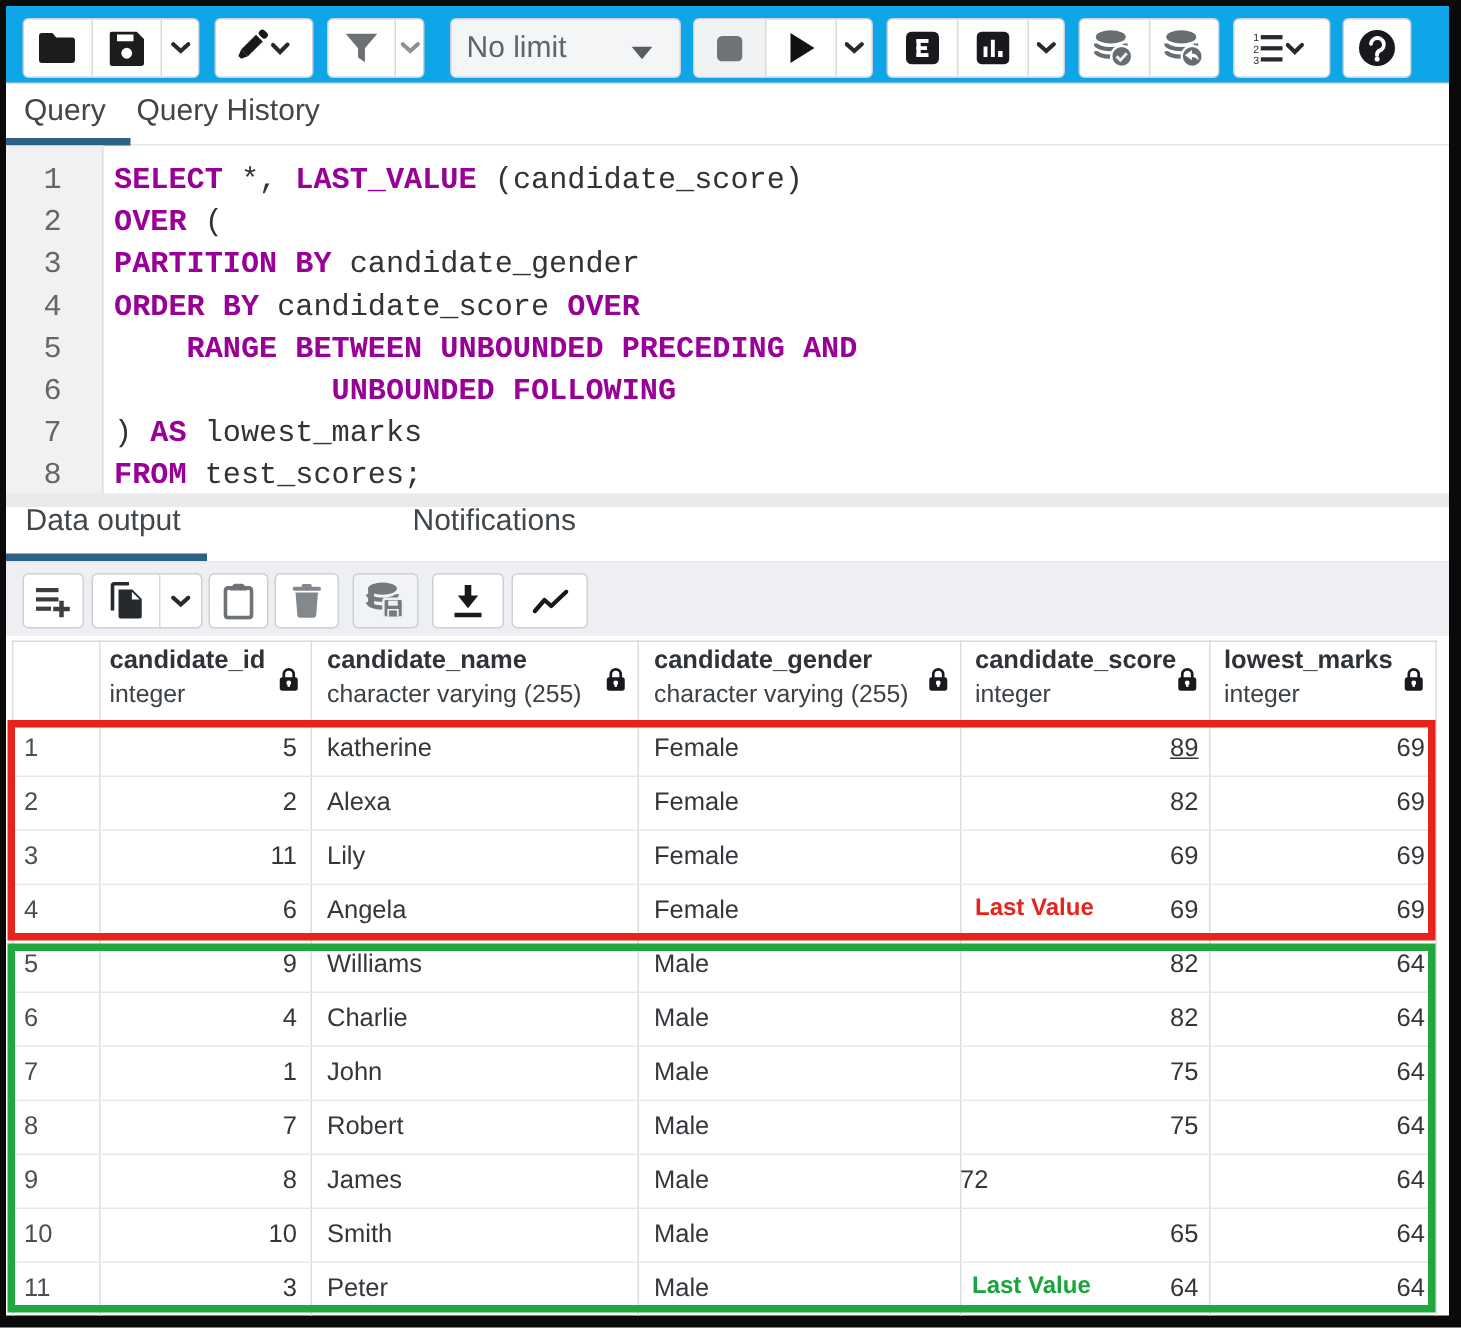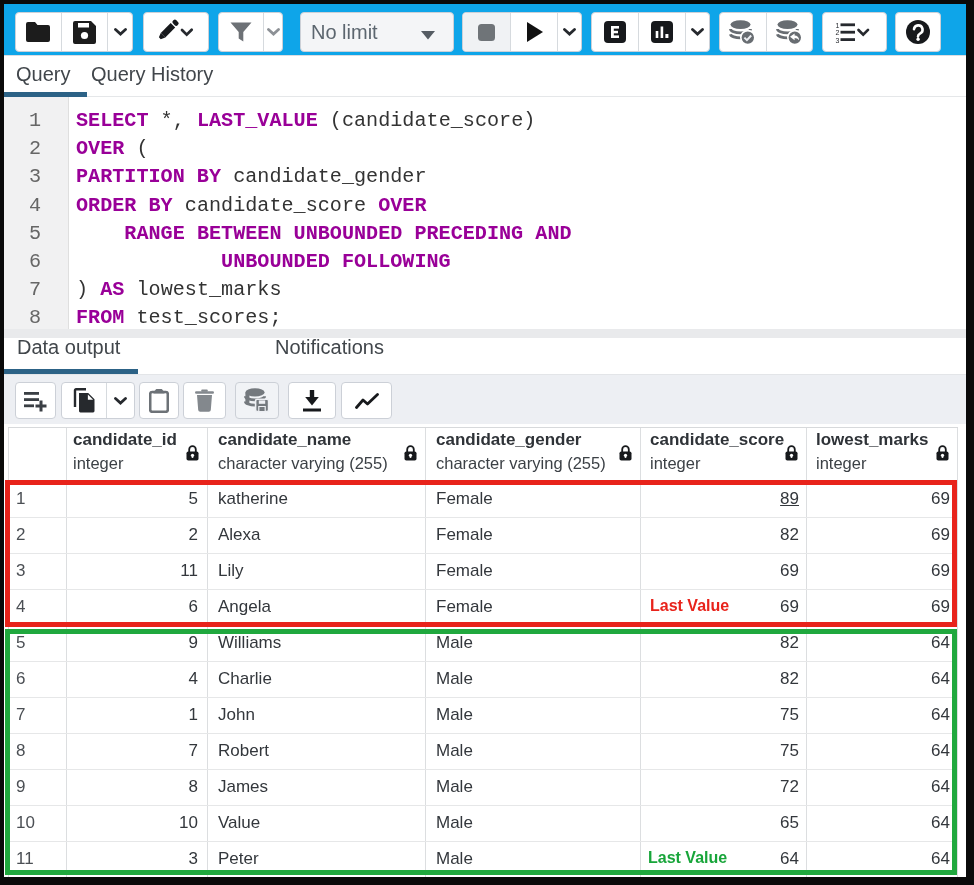--- a/index.html
+++ b/index.html
@@ -377,25 +377,25 @@
 <span class="cellt" style="left:16px;top:741px;color:#4b4f54;">8</span>
 <span class="cellt" style="left:66px;top:741px;width:132px;text-align:right;display:inline-block;">7</span>
 <span class="cellt" style="left:218px;top:741px;">Robert</span>
 <span class="cellt" style="left:436px;top:741px;">Male</span>
 <span class="cellt" style="left:640px;top:741px;width:159px;text-align:right;display:inline-block;">75</span>
 <span class="cellt" style="left:806px;top:741px;width:144px;text-align:right;display:inline-block;">64</span>
 <span class="cellt" style="left:16px;top:777px;color:#4b4f54;">9</span>
 <span class="cellt" style="left:66px;top:777px;width:132px;text-align:right;display:inline-block;">8</span>
 <span class="cellt" style="left:218px;top:777px;">James</span>
 <span class="cellt" style="left:436px;top:777px;">Male</span>
-<span class="cellt" style="left:640px;top:777px;width:159px;text-align:right;display:inline-block;">72</span>
+<span class="cellt" style="left:640px;top:777px;width:159px;text-align:left;display:inline-block;">72</span>
 <span class="cellt" style="left:806px;top:777px;width:144px;text-align:right;display:inline-block;">64</span>
 <span class="cellt" style="left:16px;top:813px;color:#4b4f54;">10</span>
 <span class="cellt" style="left:66px;top:813px;width:132px;text-align:right;display:inline-block;">10</span>
-<span class="cellt" style="left:218px;top:813px;">Value</span>
+<span class="cellt" style="left:218px;top:813px;">Smith</span>
 <span class="cellt" style="left:436px;top:813px;">Male</span>
 <span class="cellt" style="left:640px;top:813px;width:159px;text-align:right;display:inline-block;">65</span>
 <span class="cellt" style="left:806px;top:813px;width:144px;text-align:right;display:inline-block;">64</span>
 <span class="cellt" style="left:16px;top:849px;color:#4b4f54;">11</span>
 <span class="cellt" style="left:66px;top:849px;width:132px;text-align:right;display:inline-block;">3</span>
 <span class="cellt" style="left:218px;top:849px;text-align:center;">Peter</span>
 <span class="cellt" style="left:436px;top:849px;">Male</span>
 <span class="cellt" style="left:648px;top:849px;color:#18a53a;font-weight:bold;font-size:16px;">Last Value</span>
 <span class="cellt" style="left:640px;top:849px;width:159px;text-align:right;display:inline-block;">64</span>
 <span class="cellt" style="left:806px;top:849px;width:144px;text-align:right;display:inline-block;">64</span>

